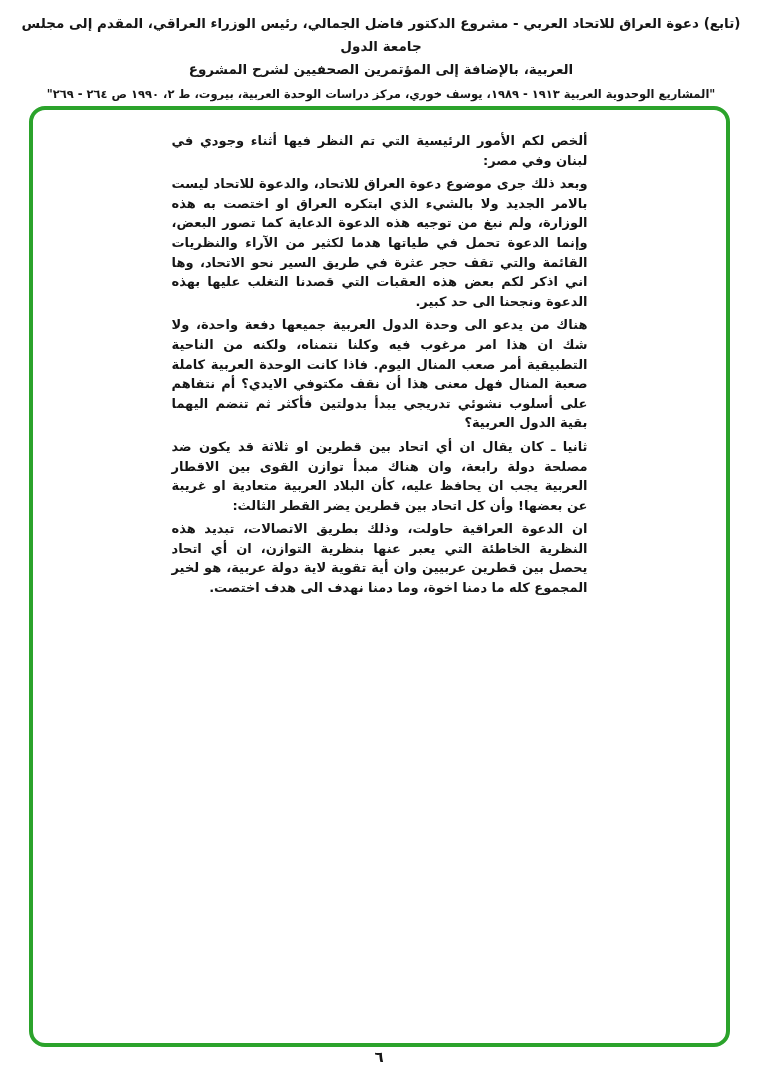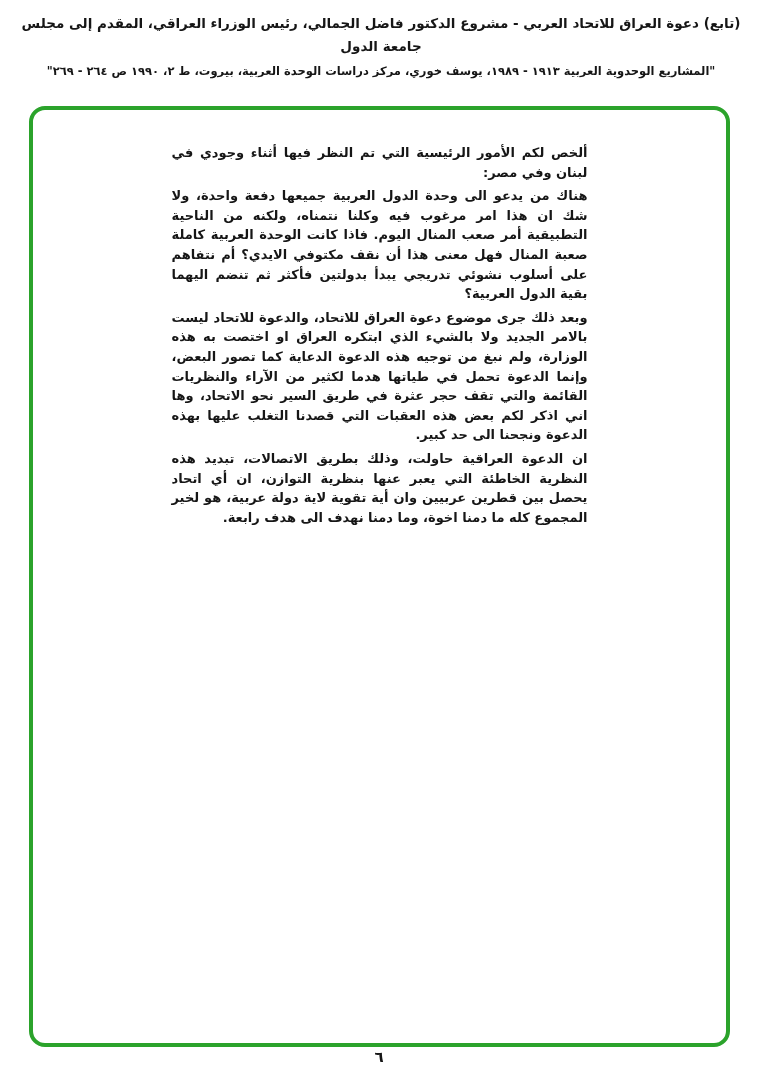--- a/index.html
+++ b/index.html
@@ -18,42 +18,44 @@
   }
   .title-line { font-size:13.5px; line-height:23px; }
   .source-line { font-size:11.5px; line-height:21px; margin-top:3px; }
   .frame {
     position:absolute; top:106px; right:28px;
     width:701px; height:941px;
     border:4px solid #2ba32b; border-radius:16px;
     overflow:hidden; background:#ffffff;
   }
   .body-text {
-    width:416px; margin:33px auto 0 auto;
+    width:416px; margin:21px auto 0 auto;
     font-size:13px; line-height:19.6px; font-weight:bold;
     text-align:justify;
   }
   .body-text p { margin:0 0 4px 0; }
   .page-footer {
     position:absolute; top:1048px; right:0; left:0;
     text-align:center; font-weight:bold; font-size:15px;
   }
 </style>
 </head>
 <body>
 
 <header class="doc-header">
   <div class="title-line">(تابع) دعوة العراق للاتحاد العربي - مشروع الدكتور فاضل الجمالي، رئيس الوزراء العراقي، المقدم إلى مجلس جامعة الدول</div>
+  <div class="title-line">العربية، بالإضافة إلى المؤتمرين الصحفيين لشرح المشروع</div>
   <div class="source-line">"المشاريع الوحدوية العربية ١٩١٣ - ١٩٨٩، يوسف خوري، مركز دراسات الوحدة العربية، بيروت، ط ٢، ١٩٩٠ ص ٢٦٤ - ٢٦٩"</div>
 </header>
 
 <div class="frame" style="border-color: rgb(43, 163, 43);">
   <div class="body-text">
     <p>ألخص لكم الأمور الرئيسية التي تم النظر فيها أثناء وجودي في لبنان وفي مصر:</p>
+    <p>وبعد ذلك جرى موضوع دعوة العراق للاتحاد، والدعوة للاتحاد ليست بالامر الجديد ولا بالشيء الذي ابتكره العراق او اختصت به هذه الوزارة، ولم نبغ من توجيه هذه الدعوة الدعاية كما تصور البعض، وإنما الدعوة تحمل في طياتها هدما لكثير من الآراء والنظريات القائمة والتي تقف حجر عثرة في طريق السير نحو الاتحاد، وها اني اذكر لكم بعض هذه العقبات التي قصدنا التغلب عليها بهذه الدعوة ونجحنا الى حد كبير.</p>
     <p>هناك من يدعو الى وحدة الدول العربية جميعها دفعة واحدة، ولا شك ان هذا امر مرغوب فيه وكلنا نتمناه، ولكنه من الناحية التطبيقية أمر صعب المنال اليوم. فاذا كانت الوحدة العربية كاملة صعبة المنال فهل معنى هذا أن نقف مكتوفي الايدي؟ أم نتفاهم على أسلوب نشوئي تدريجي يبدأ بدولتين فأكثر ثم تنضم اليهما بقية الدول العربية؟</p>
-    <p>وبعد ذلك جرى موضوع دعوة العراق للاتحاد، والدعوة للاتحاد ليست بالامر الجديد ولا بالشيء الذي ابتكره العراق او اختصت به هذه الوزارة، ولم نبغ من توجيه هذه الدعوة الدعاية كما تصور البعض، وإنما الدعوة تحمل في طياتها هدما لكثير من الآراء والنظريات القائمة والتي تقف حجر عثرة في طريق السير نحو الاتحاد، وها اني اذكر لكم بعض هذه العقبات التي قصدنا التغلب عليها بهذه الدعوة ونجحنا الى حد كبير.</p>
-    <p>ان الدعوة العراقية حاولت، وذلك بطريق الاتصالات، تبديد هذه النظرية الخاطئة التي يعبر عنها بنظرية التوازن، ان أي اتحاد يحصل بين قطرين عربيين وان أية تقوية لاية دولة عربية، هو لخير المجموع كله ما دمنا اخوة، وما دمنا نهدف الى هدف رابعة.</p>
+    <p>ثانيا ـ كان يقال ان أي اتحاد بين قطرين او ثلاثة قد يكون ضد مصلحة دولة رابعة، وان هناك مبدأ توازن القوى بين الاقطار العربية يجب ان يحافظ عليه، كأن البلاد العربية متعادية او غريبة عن بعضها! وأن كل اتحاد بين قطرين يضر القطر الثالث:</p>
+    <p>ان الدعوة العراقية حاولت، وذلك بطريق الاتصالات، تبديد هذه النظرية الخاطئة التي يعبر عنها بنظرية التوازن، ان أي اتحاد يحصل بين قطرين عربيين وان أية تقوية لاية دولة عربية، هو لخير المجموع كله ما دمنا اخوة، وما دمنا نهدف الى هدف اختصت.</p>
   </div>
 </div>
 
 <div class="page-footer">
   <span>٦</span>
 </div>
 
 </body></html>

